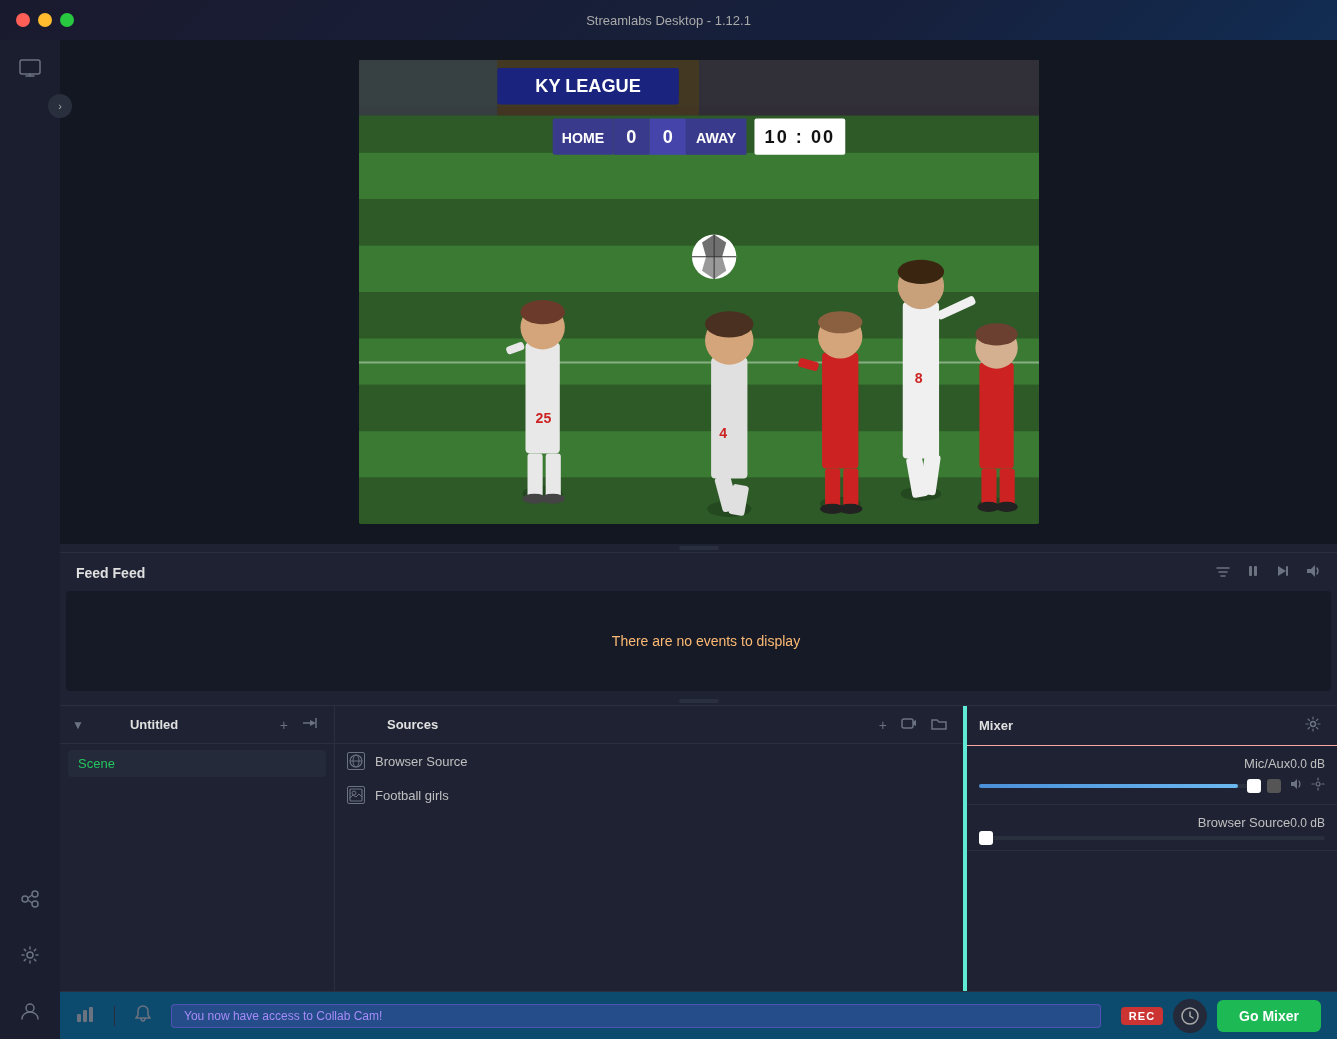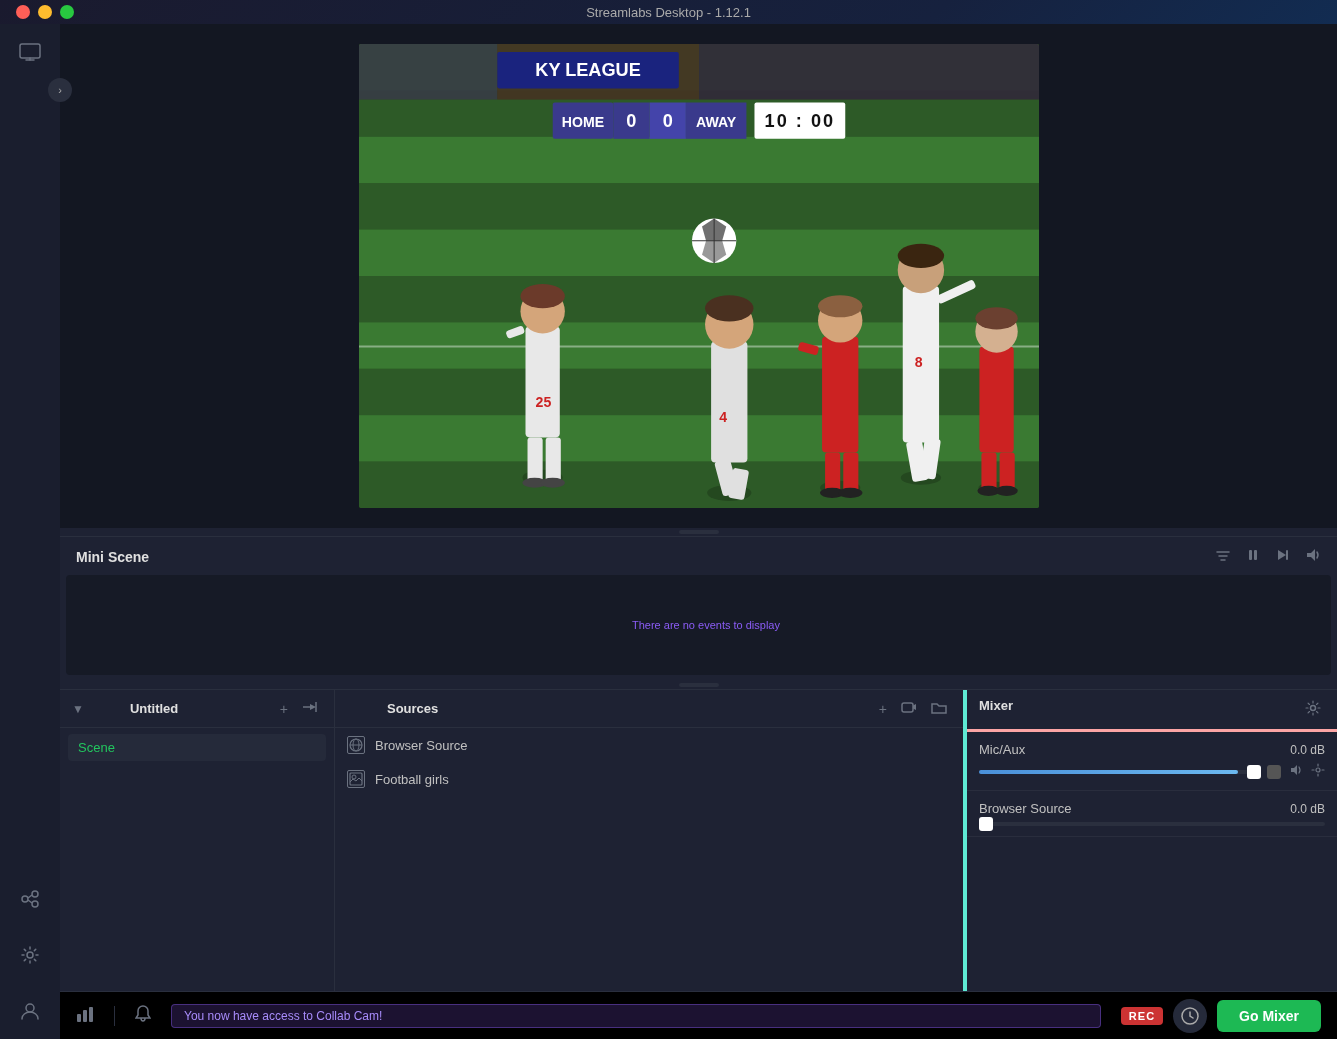--- a/index.html
+++ b/index.html
@@ -8,21 +8,21 @@
       height: 1039px;
       background: linear-gradient(135deg, #1a1a2e 0%, #16213e 40%, #0f3460 70%, #533483 100%);
       font-family: -apple-system, BlinkMacSystemFont, 'Segoe UI', sans-serif;
       overflow: hidden;
       display: flex;
       flex-direction: column;
     }
 
     
     .titlebar {
-      height: 24px;
+      height: 40px;
       display: flex;
       align-items: center;
       justify-content: center;
       position: relative;
       flex-shrink: 0;
     }
     .titlebar-buttons {
       position: absolute;
       left: 16px;
       display: flex;
@@ -152,22 +152,22 @@
     .mini-feed-content {
       background: #161a26;
       margin: 0 6px 6px;
       border-radius: 4px;
       height: 100px;
       display: flex;
       align-items: center;
       justify-content: center;
     }
     .mini-feed-empty {
-      color: #8b5cf6;
-      font-size: 11px;
+      color: #fdba74;
+      font-size: 14px;
       margin-left: 15px;
     }
 
     
     .resize-handle {
       height: 8px;
       display: flex;
       align-items: center;
       justify-content: center;
       cursor: ns-resize;
@@ -256,37 +256,38 @@
 
     
     .mixer-panel {
       width: 370px;
       flex-shrink: 0;
       display: flex;
       flex-direction: column;
     }
     .mixer-header {
       display: flex;
+      align-items: center;
       padding: 8px 12px;
-      border-bottom: 3px solid #fca5a5;
+      border-bottom: 1px solid #fca5a5;
     }
     .mixer-title {
       color: #e0e0e0;
       font-size: 13px;
       font-weight: 600;
       flex: 1;
     }
     .mixer-item {
       padding: 10px 12px;
       border-bottom: 1px solid rgba(255,255,255,0.05);
     }
     .mixer-item-row {
       display: flex;
       align-items: center;
-      justify-content: space-between;
+      justify-content: flex-end;
       margin-bottom: 6px;
     }
     .mixer-item-name {
       color: #c0c0c0;
       font-size: 13px;
     }
     .mixer-item-db {
       color: #c0c0c0;
       font-size: 12px;
     }
@@ -324,21 +325,21 @@
     }
     .mixer-ctrl-btn {
       color: #6b7280;
       font-size: 14px;
       cursor: pointer;
     }
 
     
     .statusbar {
       height: 48px;
-      background: #000000;
+      background: #0c4a6e;
       border-top: 1px solid #2a2f3e;
       display: flex;
       align-items: center;
       padding: 0 16px;
       gap: 20px;
       flex-shrink: 0;
     }
     .statusbar-icon {
       color: #6b7280;
       font-size: 16px;
@@ -556,21 +557,21 @@
         </svg>
       </div>
     </div>
 
     <div class="resize-handle">
       <div class="resize-dot"></div>
     </div>
 
     <div class="mini-feed">
       <div class="mini-feed-header">
-        <span class="mini-feed-title">Mini Scene</span>
+        <span class="mini-feed-title">Feed Feed</span>
         <div class="mini-feed-controls">
           <span>
             <svg width="16" height="16" viewBox="0 0 16 16" fill="none">
               <line x1="2" y1="5" x2="14" y2="5" stroke="#6b7280" stroke-width="1.5" stroke-linecap="round"></line>
               <line x1="4" y1="9" x2="12" y2="9" stroke="#6b7280" stroke-width="1.5" stroke-linecap="round"></line>
               <line x1="6" y1="13" x2="10" y2="13" stroke="#6b7280" stroke-width="1.5" stroke-linecap="round"></line>
             </svg>
           </span>
           <span>
             <svg width="16" height="16" viewBox="0 0 16 16" fill="none">

